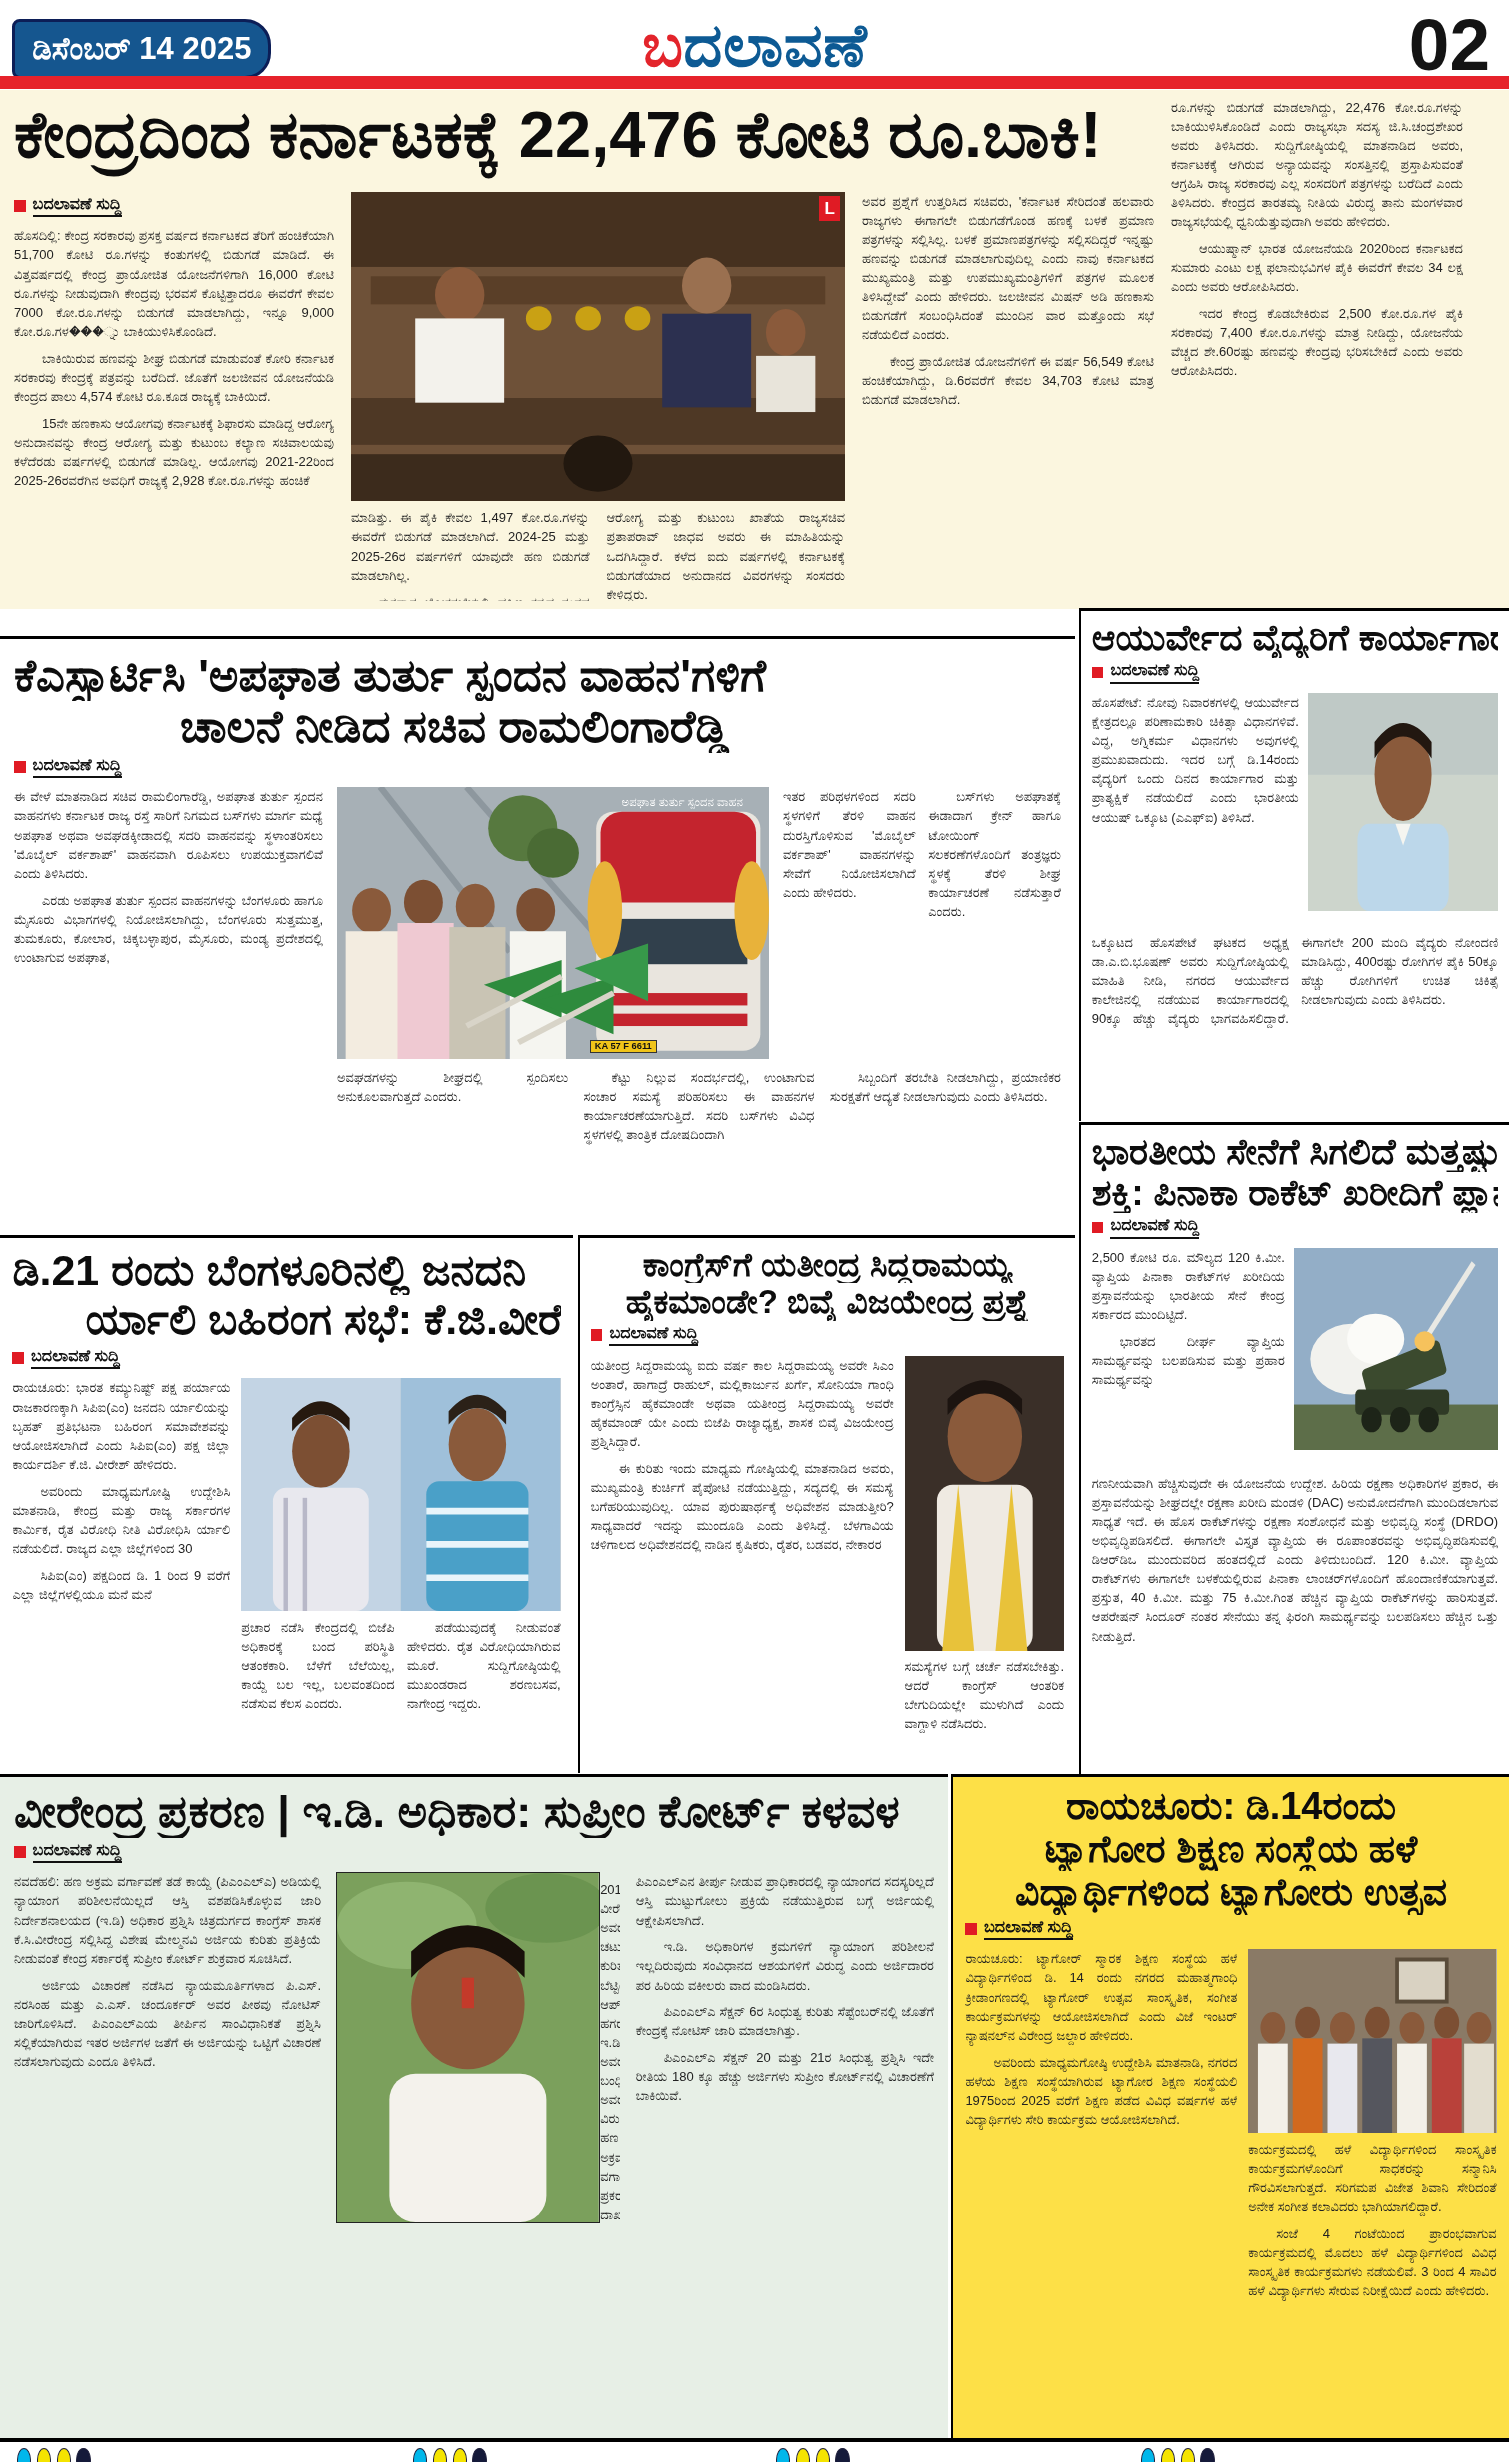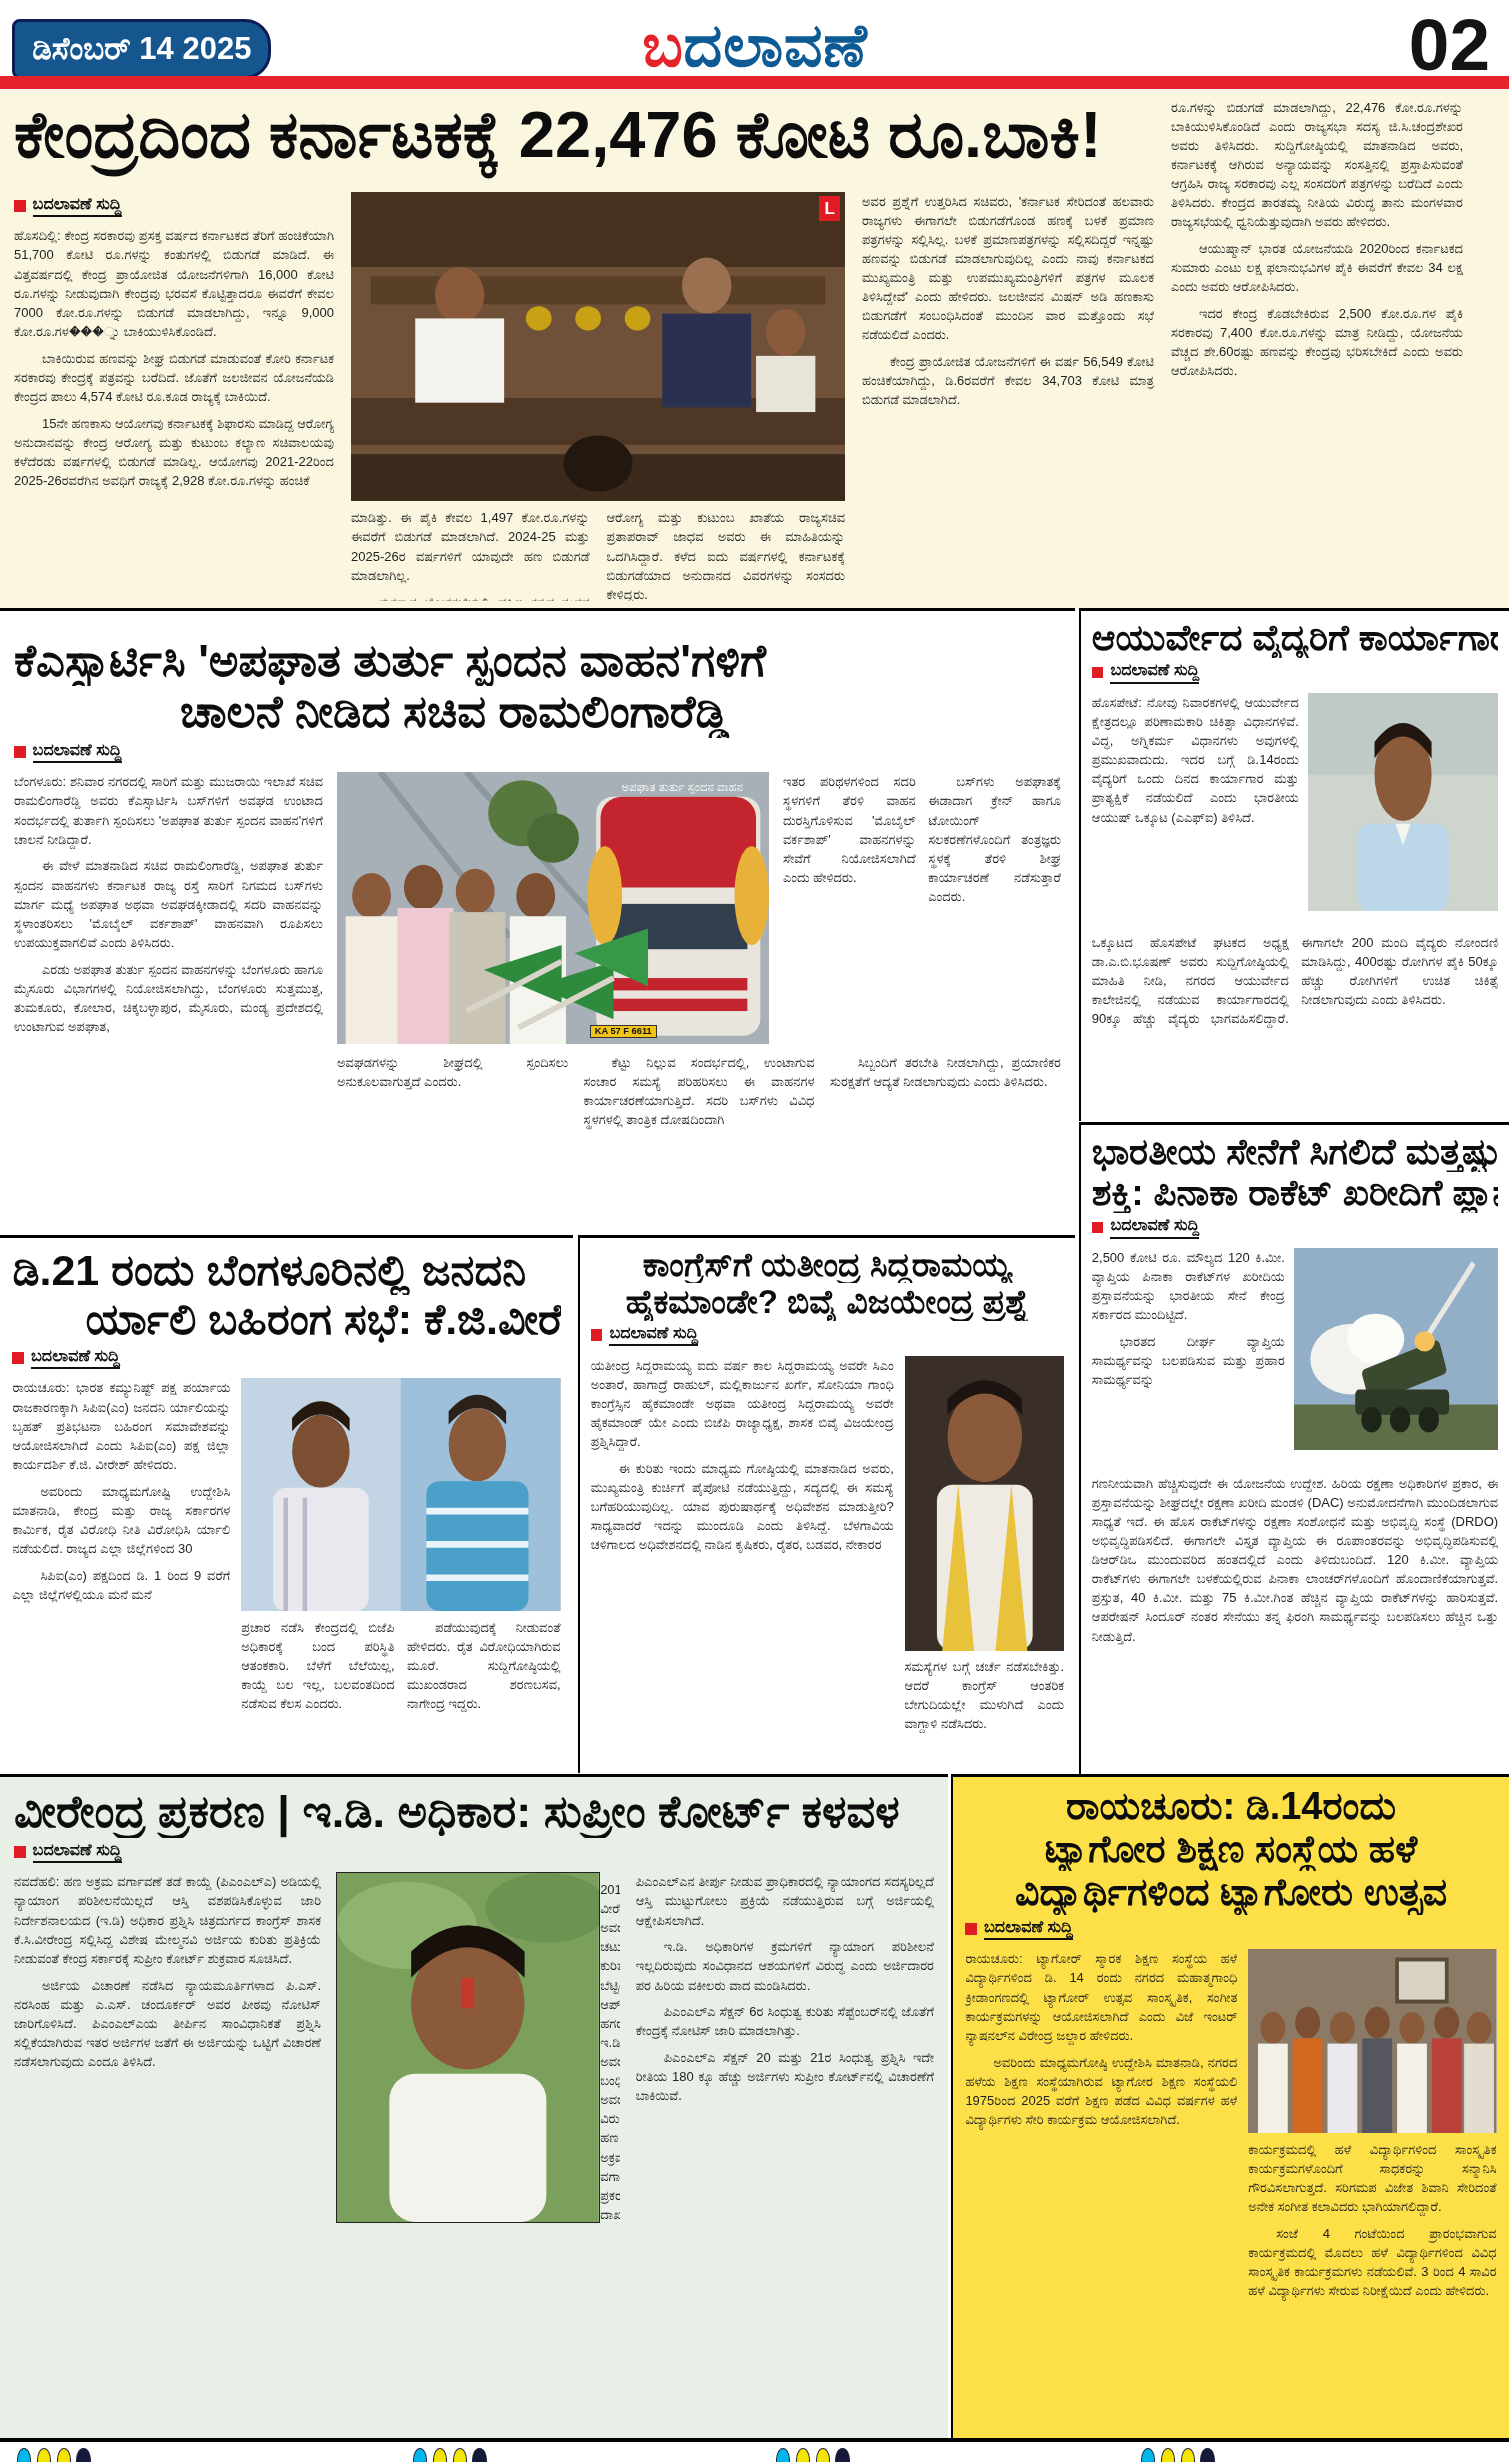--- a/index.html
+++ b/index.html
@@ -34,21 +34,21 @@
   .lead-headline{grid-column:1/4;grid-row:1;font-size:65px;}
   .lead-c1{grid-column:1;grid-row:2;}
   .lead-mid{grid-column:2;grid-row:2;display:flex;flex-direction:column;overflow:hidden;}
   .lead-photo{height:309px;flex:none;}
   .photo-badge{position:absolute;top:4.6px;right:4.6px;width:21.6px;height:25px;background:#e01b24;color:#fff;
       font-weight:800;font-size:17px;display:flex;align-items:center;justify-content:center;}
   .lead-bp{margin-top:7.7px;column-count:2;column-gap:17px;overflow:hidden;flex:1;}
   .lead-c5{grid-column:3;grid-row:2;}
   .lead-c6{grid-column:4;grid-row:1/3;}
   
-  .ksrtc{top:608px;left:0;width:1075px;height:627px;border-top:3.9px solid #000;padding:24px 14px;background:#fff;}
+  .ksrtc{top:636px;left:0;width:1075px;height:627px;border-top:3.9px solid #000;padding:11px 14px;background:#fff;}
   .ks-h{font-size:45px;}
   .ks-h2{margin-left:166px;}
   .ks-grid{display:grid;grid-template-columns:309px 432px 1fr;column-gap:14px;margin-top:3.1px;}
   .ks-c1{grid-column:1;grid-row:1/3;height:440px;}
   .ks-photo{grid-column:2;grid-row:1;height:272px;}
   .ks-right{grid-column:3;grid-row:1;column-count:2;column-gap:12.4px;height:272px;overflow:hidden;}
   .ks-below{grid-column:2/4;grid-row:2;column-count:3;column-gap:15.4px;margin-top:7.7px;height:158px;overflow:hidden;}
   .van-text{position:absolute;top:7.7px;right:4.6px;width:38%;text-align:center;color:#fff;font-weight:normal;
       font-size:11.6px;line-height:1.25;}
   .van-plate{position:absolute;bottom:6.2px;right:26%;background:#f0c419;color:#111;font-weight:bold;
@@ -200,21 +200,20 @@
 
   <div class="sec ksrtc">
     <div class="headline ks-h">ಕೆಎಸ್ಸಾರ್ಟಿಸಿ 'ಅಪಘಾತ ತುರ್ತು ಸ್ಪಂದನ ವಾಹನ'ಗಳಿಗೆ</div>
     <div class="headline ks-h ks-h2">ಚಾಲನೆ ನೀಡಿದ ಸಚಿವ ರಾಮಲಿಂಗಾರೆಡ್ಡಿ</div>
     <div class="byline">
       <span class="sq"></span>
       <span class="lbl">ಬದಲಾವಣೆ ಸುದ್ದಿ</span>
     </div>
     <div class="ks-grid">
       <div class="col ks-c1">
-        <p class="para">ಬೆಂಗಳೂರು: ಶನಿವಾರ ನಗರದಲ್ಲಿ ಸಾರಿಗೆ ಮತ್ತು ಮುಜರಾಯಿ ಇಲಾಖೆ ಸಚಿವ ರಾಮಲಿಂಗಾರೆಡ್ಡಿ ಅವರು ಕೆಎಸ್ಸಾರ್ಟಿಸಿ ಬಸ್‌ಗಳಿಗೆ ಅವಘಡ ಉಂಟಾದ ಸಂದರ್ಭದಲ್ಲಿ ತುರ್ತಾಗಿ ಸ್ಪಂದಿಸಲು 'ಅಪಘಾತ ತುರ್ತು ಸ್ಪಂದನ ವಾಹನ'ಗಳಿಗೆ ಚಾಲನೆ ನೀಡಿದ್ದಾರೆ.</p>
         <p class="para">ಈ ವೇಳೆ ಮಾತನಾಡಿದ ಸಚಿವ ರಾಮಲಿಂಗಾರೆಡ್ಡಿ, ಅಪಘಾತ ತುರ್ತು ಸ್ಪಂದನ ವಾಹನಗಳು ಕರ್ನಾಟಕ ರಾಜ್ಯ ರಸ್ತೆ ಸಾರಿಗೆ ನಿಗಮದ ಬಸ್‌ಗಳು ಮಾರ್ಗ ಮಧ್ಯೆ ಅಪಘಾತ ಅಥವಾ ಅವಘಡಕ್ಕೀಡಾದಲ್ಲಿ ಸದರಿ ವಾಹನವನ್ನು ಸ್ಥಳಾಂತರಿಸಲು 'ಮೊಬೈಲ್ ವರ್ಕಶಾಪ್' ವಾಹನವಾಗಿ ರೂಪಿಸಲು ಉಪಯುಕ್ತವಾಗಲಿವೆ ಎಂದು ತಿಳಿಸಿದರು.</p>
         <p class="para">ಎರಡು ಅಪಘಾತ ತುರ್ತು ಸ್ಪಂದನ ವಾಹನಗಳನ್ನು ಬೆಂಗಳೂರು ಹಾಗೂ ಮೈಸೂರು ವಿಭಾಗಗಳಲ್ಲಿ ನಿಯೋಜಿಸಲಾಗಿದ್ದು, ಬೆಂಗಳೂರು ಸುತ್ತಮುತ್ತ, ತುಮಕೂರು, ಕೋಲಾರ, ಚಿಕ್ಕಬಳ್ಳಾಪುರ, ಮೈಸೂರು, ಮಂಡ್ಯ ಪ್ರದೇಶದಲ್ಲಿ ಉಂಟಾಗುವ ಅಪಘಾತ,</p>
       </div>
       <div class="photo ks-photo">
         <svg viewBox="0 0 100 66" preserveAspectRatio="none">
           <rect x="0" y="0" width="100" height="66" fill="#a7b0b6"></rect>
           <line x1="10" y1="0" x2="40" y2="40" stroke="#8d979e" stroke-width="1.5"></line>
           <line x1="30" y1="0" x2="60" y2="36" stroke="#8d979e" stroke-width="1.5"></line>
           <circle cx="43" cy="10" r="8" fill="#57793f"></circle>
           <circle cx="50" cy="16" r="6" fill="#4a6b34"></circle>

